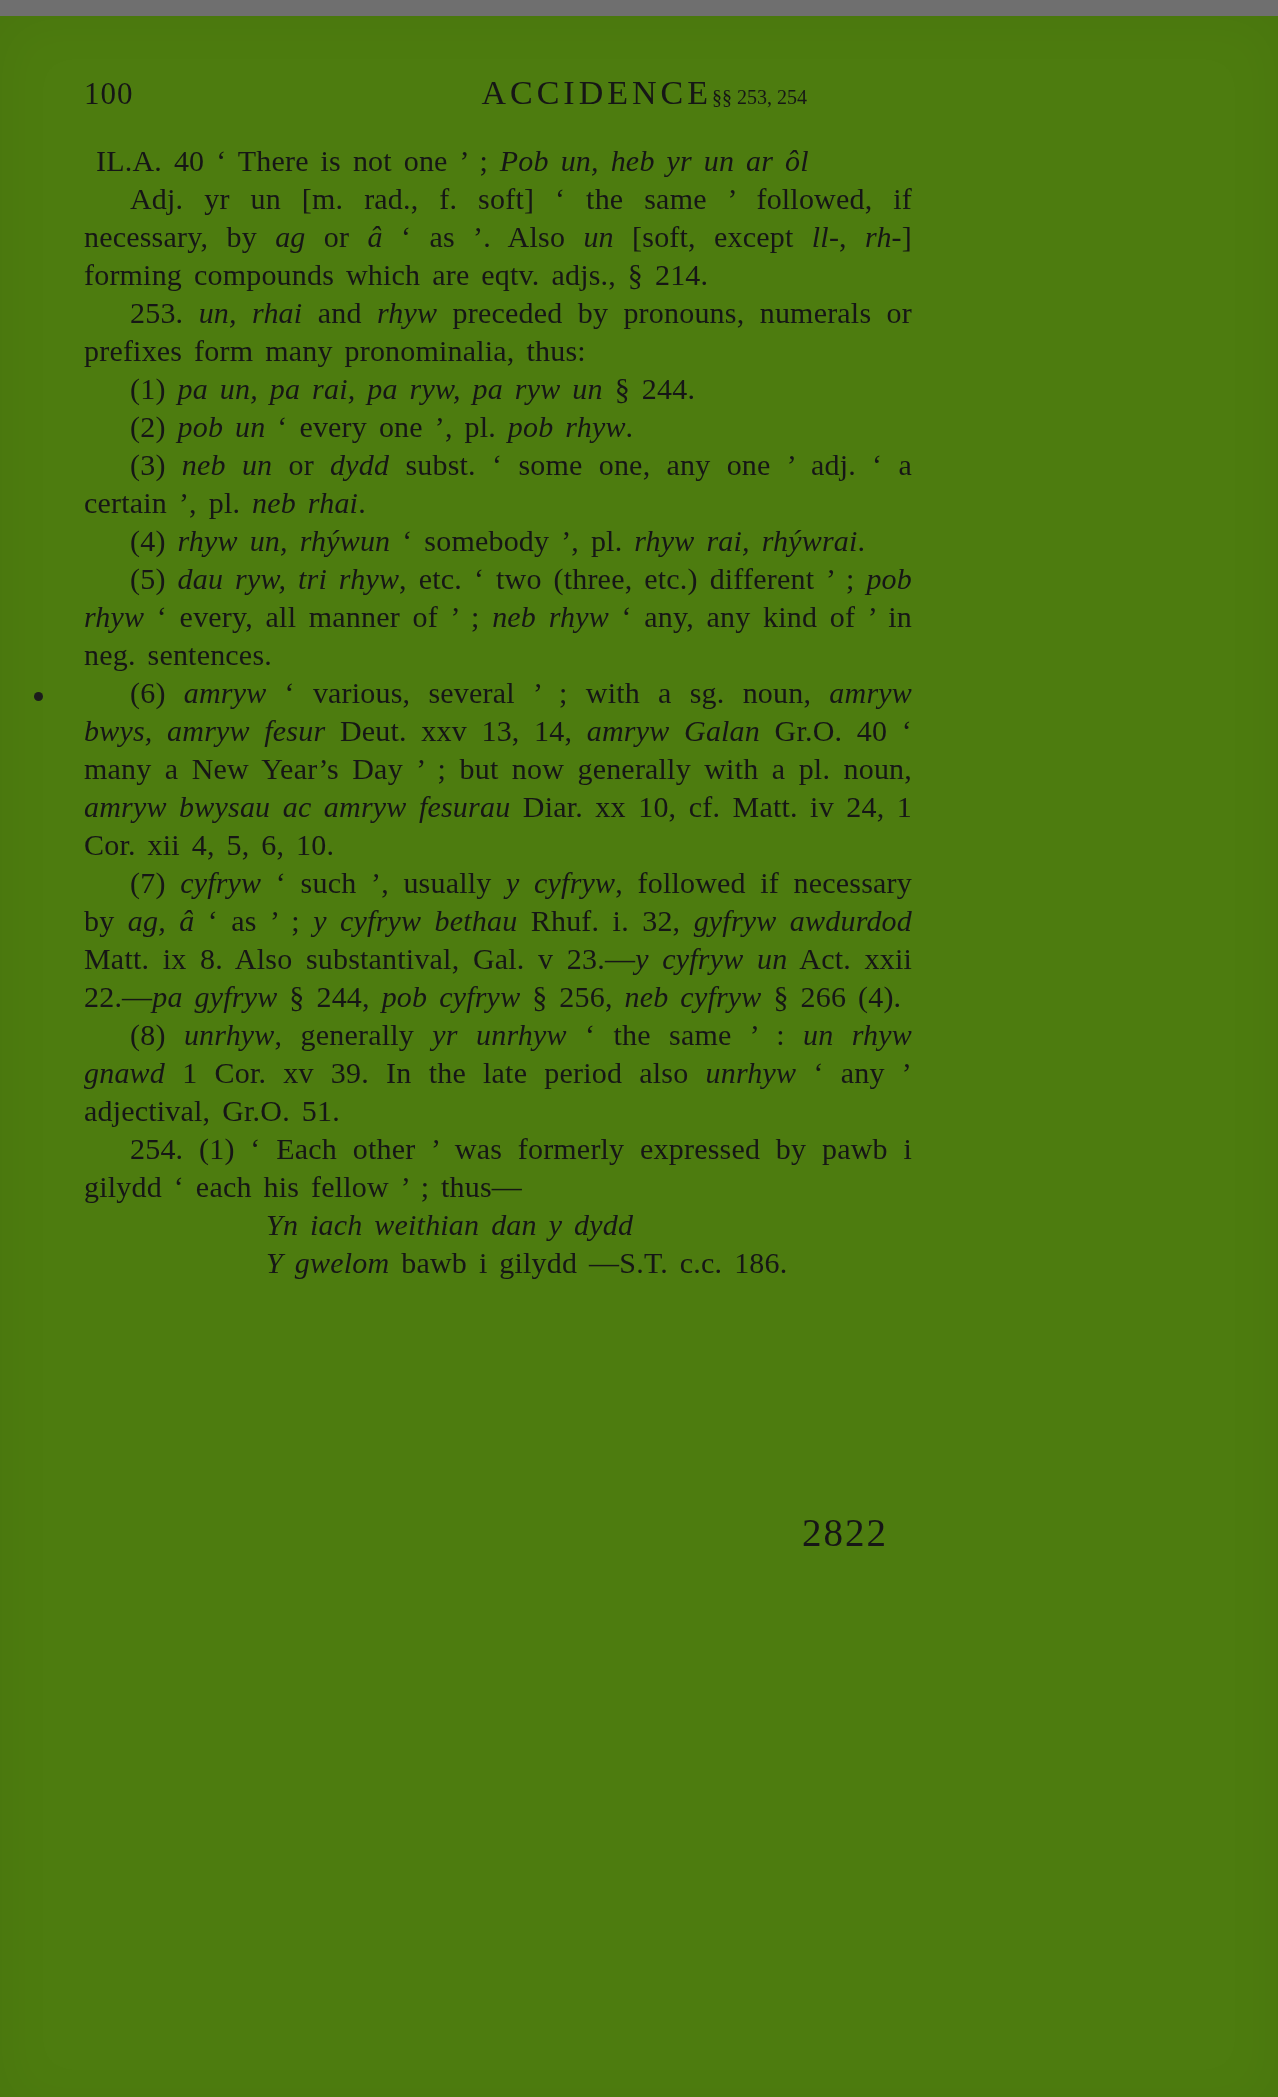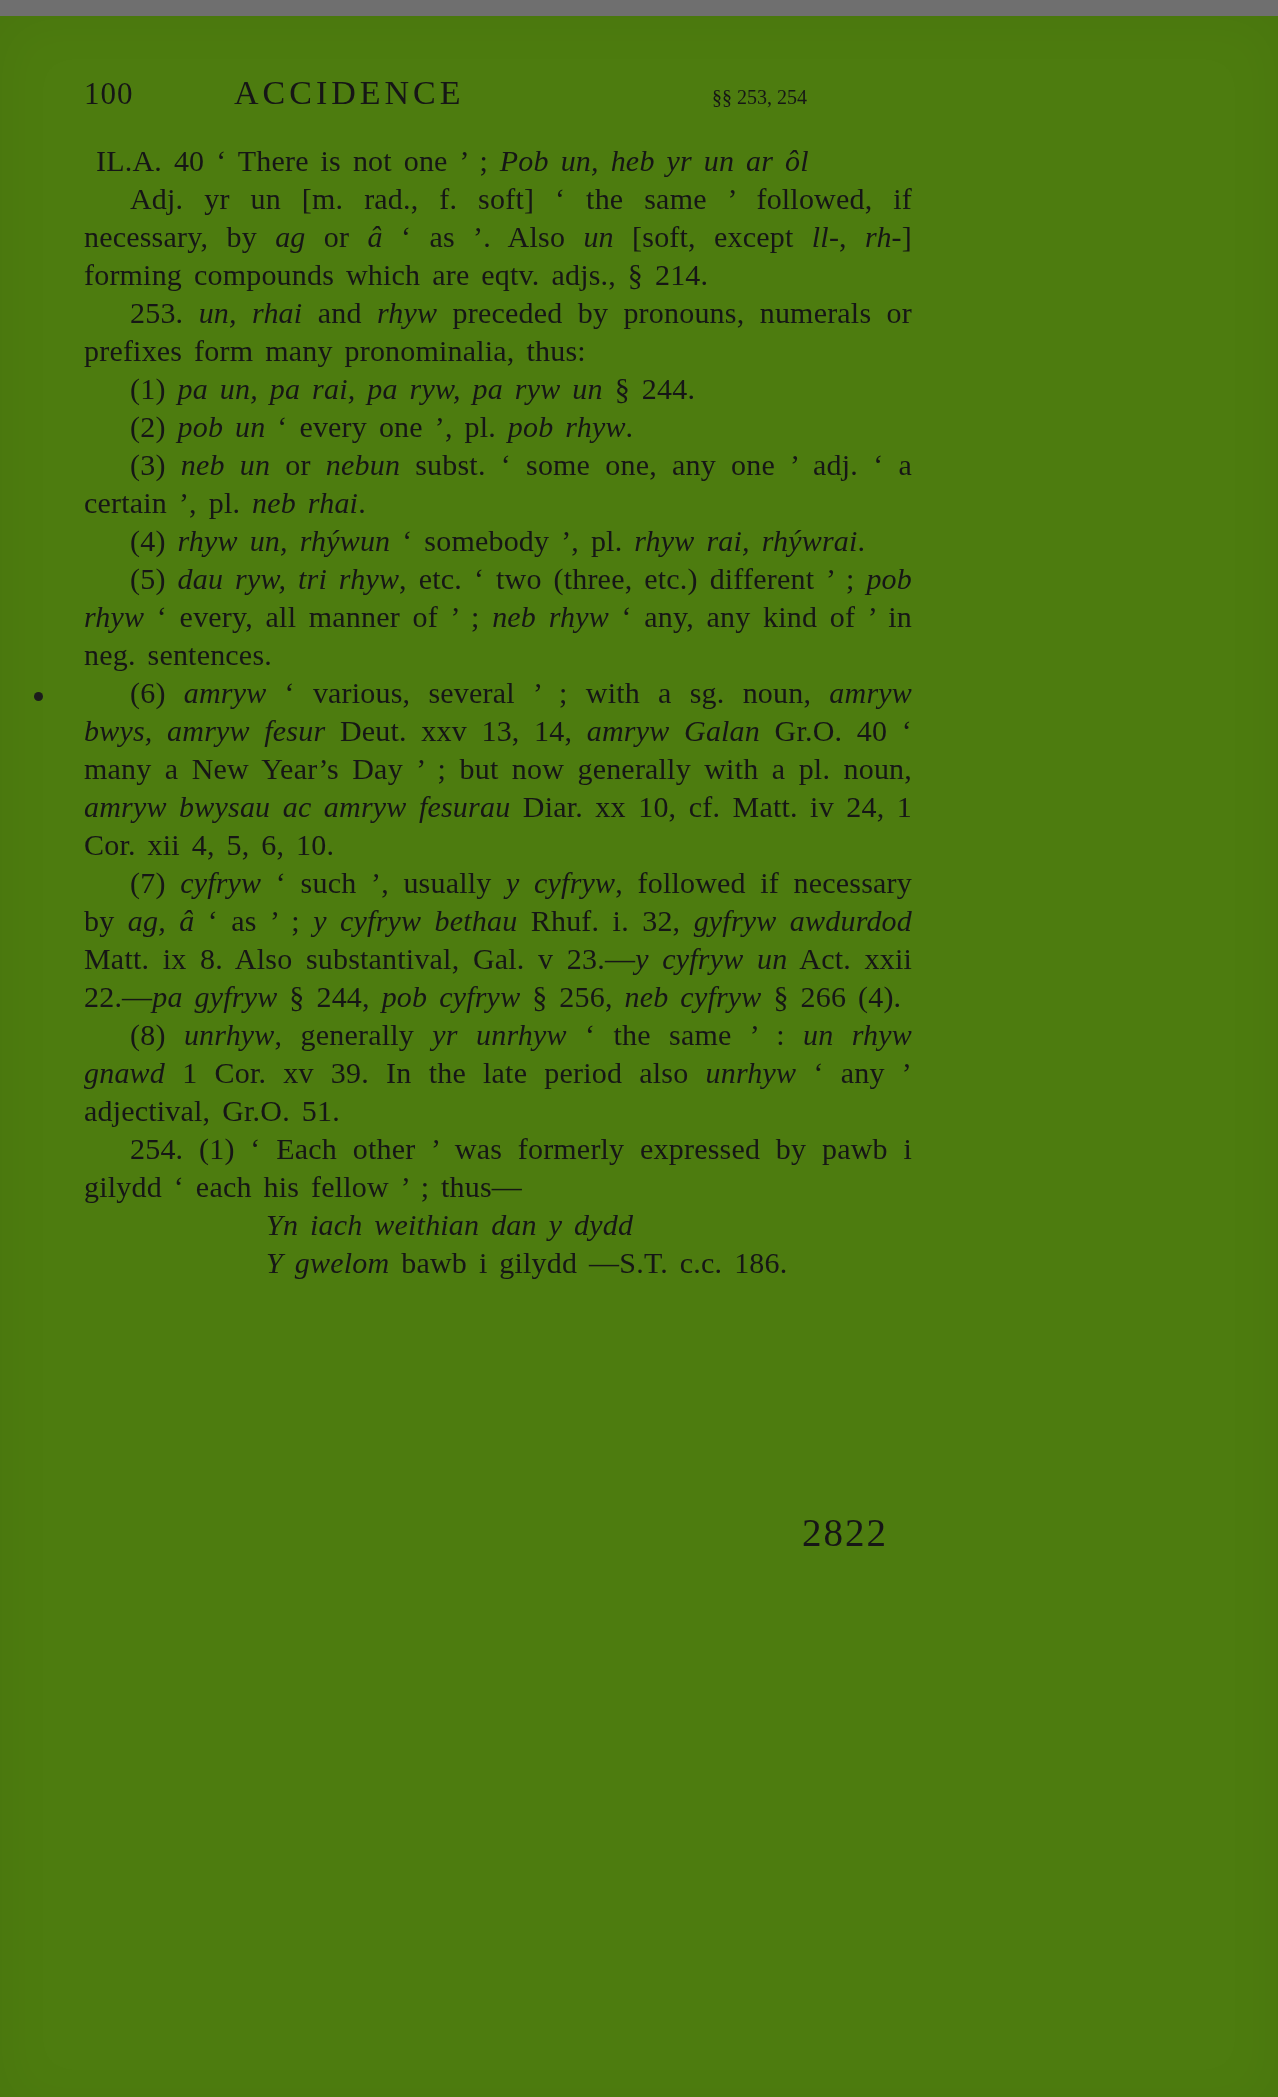--- a/index.html
+++ b/index.html
@@ -26,21 +26,21 @@
     align-items: baseline;
     margin-bottom: 30px;
   }
   .page-number {
     width: 150px;
     font-size: 31px;
     letter-spacing: 1px;
   }
   .running-title {
     flex: 1;
-    text-align: left;
+    text-align: right;
     font-size: 34px;
     letter-spacing: 4px;
   }
   .section-ref {
     width: 200px;
     text-align: left;
     font-size: 20px;
   }
   .body-para {
     margin: 0;
@@ -92,21 +92,21 @@
       <span class="section-ref">§§ 253, 254</span>
     </header>
     <main>
         <div class="line-block quote-block">
           <div class="t-line" style="padding-left: 12px;"><span class="seg-r">IL.A. 40 ‘ There is not one ’ ; </span><span class="seg-i">Pob un, heb yr un ar ôl</span></div>
         </div>
         <p class="body-para"><span class="seg-r">Adj. </span><span class="seg-b">yr un</span><span class="seg-r"> [m. rad., f. soft] ‘ the same ’ followed, if necessary, by </span><span class="seg-i">ag</span><span class="seg-r"> or </span><span class="seg-i">â</span><span class="seg-r"> ‘ as ’. Also </span><span class="seg-i">un</span><span class="seg-r"> [soft, except </span><span class="seg-i">ll-</span><span class="seg-r">, </span><span class="seg-i">rh-</span><span class="seg-r">] forming compounds which are eqtv. adjs., § 214.</span></p>
         <p class="body-para"><span class="seg-b">253. </span><span class="seg-i">un, rhai</span><span class="seg-r"> and </span><span class="seg-i">rhyw</span><span class="seg-r"> preceded by pronouns, numerals or prefixes form many pronominalia, thus:</span></p>
         <p class="body-para"><span class="seg-r">(1) </span><span class="seg-i">pa un, pa rai, pa ryw, pa ryw un</span><span class="seg-r"> § 244.</span></p>
         <p class="body-para"><span class="seg-r">(2) </span><span class="seg-i">pob un</span><span class="seg-r"> ‘ every one ’, pl. </span><span class="seg-i">pob rhyw</span><span class="seg-r">.</span></p>
-        <p class="body-para"><span class="seg-r">(3) </span><span class="seg-i">neb un</span><span class="seg-r"> or </span><span class="seg-i">nebun</span><span class="seg-r"> subst. ‘ some one, any one ’ adj. ‘ a certain ’, pl. </span><span class="seg-i">neb rhai</span><span class="seg-r">.</span></p>
+        <p class="body-para"><span class="seg-r">(3) </span><span class="seg-i">neb un</span><span class="seg-r"> or </span><span class="seg-i">dydd</span><span class="seg-r"> subst. ‘ some one, any one ’ adj. ‘ a certain ’, pl. </span><span class="seg-i">neb rhai</span><span class="seg-r">.</span></p>
         <p class="body-para"><span class="seg-r">(4) </span><span class="seg-i">rhyw un, rhýwun</span><span class="seg-r"> ‘ somebody ’, pl. </span><span class="seg-i">rhyw rai, rhýwrai</span><span class="seg-r">.</span></p>
         <p class="body-para"><span class="seg-r">(5) </span><span class="seg-i">dau ryw, tri rhyw</span><span class="seg-r">, etc. ‘ two (three, etc.) different ’ ; </span><span class="seg-i">pob rhyw</span><span class="seg-r"> ‘ every, all manner of ’ ; </span><span class="seg-i">neb rhyw</span><span class="seg-r"> ‘ any, any kind of ’ in neg. sentences.</span></p>
         <p class="body-para"><span class="seg-r">(6) </span><span class="seg-i">amryw</span><span class="seg-r"> ‘ various, several ’ ; with a sg. noun, </span><span class="seg-i">amryw bwys, amryw fesur</span><span class="seg-r"> Deut. xxv 13, 14, </span><span class="seg-i">amryw Galan</span><span class="seg-r"> Gr.O. 40 ‘ many a New Year’s Day ’ ; but now generally with a pl. noun, </span><span class="seg-i">amryw bwysau ac amryw fesurau</span><span class="seg-r"> Diar. xx 10, cf. Matt. iv 24, 1 Cor. xii 4, 5, 6, 10.</span></p>
         <p class="body-para"><span class="seg-r">(7) </span><span class="seg-i">cyfryw</span><span class="seg-r"> ‘ such ’, usually </span><span class="seg-i">y cyfryw</span><span class="seg-r">, followed if necessary by </span><span class="seg-i">ag, â</span><span class="seg-r"> ‘ as ’ ; </span><span class="seg-i">y cyfryw bethau</span><span class="seg-r"> Rhuf. i. 32, </span><span class="seg-i">gyfryw awdurdod</span><span class="seg-r"> Matt. ix 8. Also substantival, Gal. v 23.—</span><span class="seg-i">y cyfryw un</span><span class="seg-r"> Act. xxii 22.—</span><span class="seg-i">pa gyfryw</span><span class="seg-r"> § 244, </span><span class="seg-i">pob cyfryw</span><span class="seg-r"> § 256, </span><span class="seg-i">neb cyfryw</span><span class="seg-r"> § 266 (4).</span></p>
         <p class="body-para"><span class="seg-r">(8) </span><span class="seg-i">unrhyw</span><span class="seg-r">, generally </span><span class="seg-i">yr unrhyw</span><span class="seg-r"> ‘ the same ’ : </span><span class="seg-i">un rhyw gnawd</span><span class="seg-r"> 1 Cor. xv 39. In the late period also </span><span class="seg-i">unrhyw</span><span class="seg-r"> ‘ any ’ adjectival, Gr.O. 51.</span></p>
         <p class="body-para"><span class="seg-b">254. </span><span class="seg-r">(1) ‘ Each other ’ was formerly expressed by </span><span class="seg-b">pawb i gilydd</span><span class="seg-r"> ‘ each his fellow ’ ; thus—</span></p>
         <div class="line-block verse-block">
           <div class="t-line"><span class="seg-i">Yn iach weithian dan y dydd</span></div>
           <div class="t-line"><span class="seg-i">Y gwelom </span><span class="seg-b">bawb i gilydd</span><span class="seg-r"> —S.T. c.c. 186.</span></div>
         </div>

